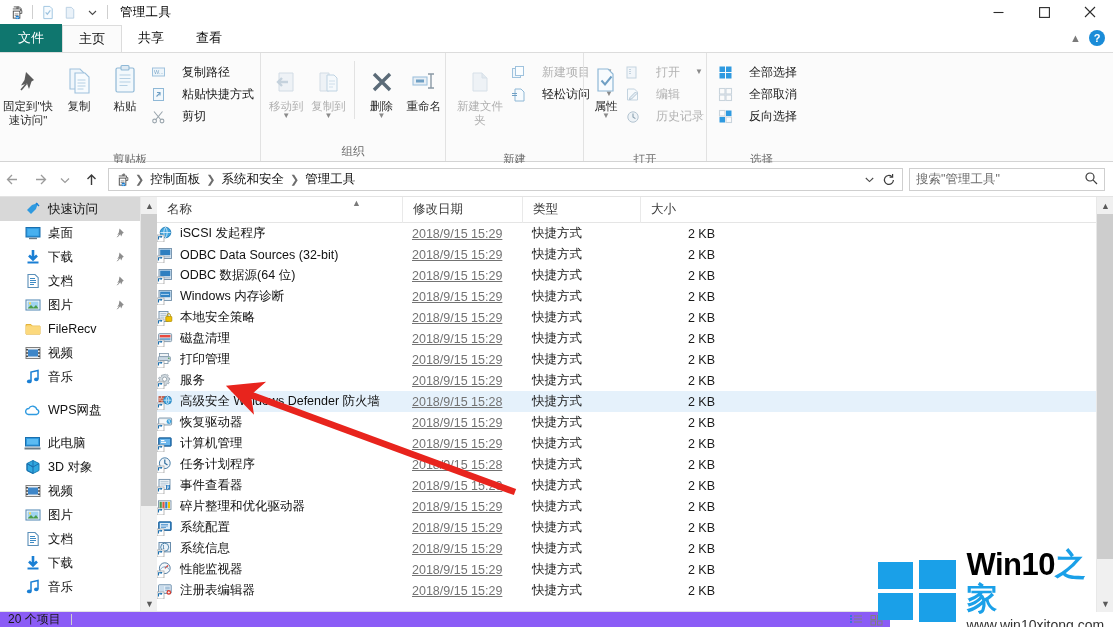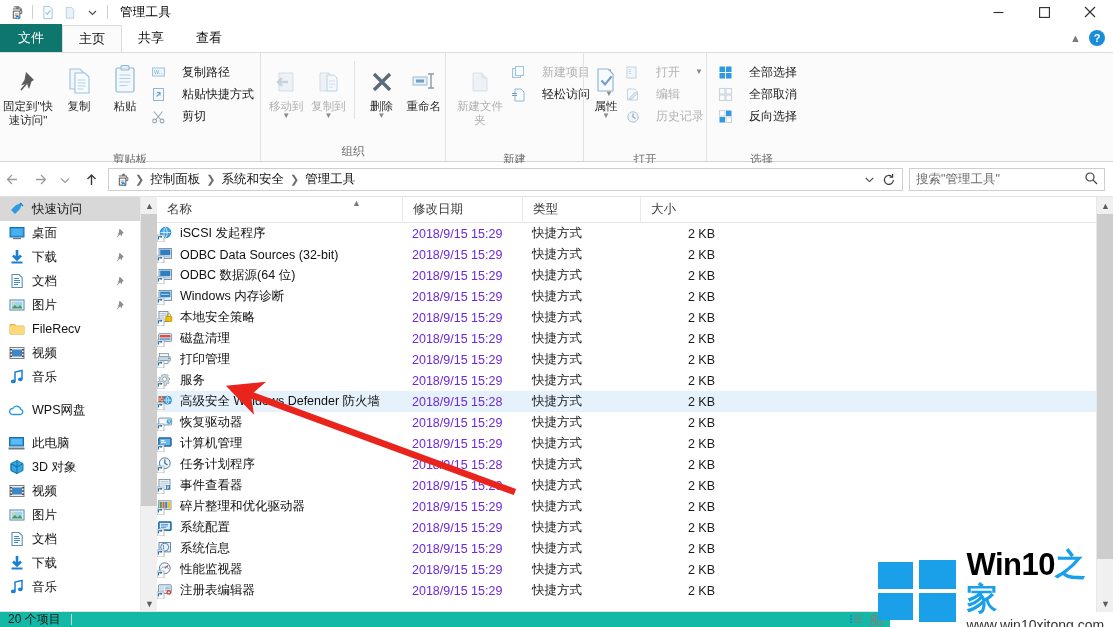--- a/index.html
+++ b/index.html
@@ -71,21 +71,21 @@
   
   .main { position:absolute; left:0; top:196px; width:1113px; height:415px; display:flex; background:#fff;
           border-top:1px solid #e3e3e3; }
   .nav { width:140px; height:415px; overflow:hidden; position:relative; background:#fff; }
   .nav-sb { width:17px; height:415px; background:#f0f0f0; border-left:1px solid #e8e8e8; position:relative; }
   .nav-sb .arrow { position:absolute; left:0; width:17px; height:17px; display:flex; align-items:center; justify-content:center; color:#5a5a5a; font-size:9px; }
   .nav-sb .arrow.top { top:0; }
   .nav-sb .arrow.bot { bottom:0; }
   .nav-sb .thumb { position:absolute; left:0; width:17px; top:17px; height:292px; background:#cdcdcd; }
 
-  .navitem { height:24px; display:flex; align-items:center; padding-left:8px; gap:7px; font-size:12.5px; color:#111; position:relative; }
+  .navitem { height:24px; display:flex; align-items:center; padding-left:24px; gap:7px; font-size:12.5px; color:#111; position:relative; }
   .navitem.sel { background:#d8d8d8; }
   .navitem.indent1 { }
   .navitem .nico { width:17px; height:17px; display:flex; align-items:center; justify-content:center; flex-shrink:0; }
   .navitem .pin { position:absolute; right:14px; color:#8d8d8d; font-size:11px; }
   .nav-gap { height:9px; }
 
   
   .files { flex:1; position:relative; background:#fff; }
   .colhead { height:26px; display:flex; align-items:center; border-bottom:1px solid #e5e5e5; background:#fff; position:relative; }
   .col { font-size:12.5px; color:#3a3a3a; padding-left:10px; height:26px; display:flex; align-items:center; position:relative; }
@@ -94,32 +94,32 @@
   .col-date { width:120px; }
   .col-type { width:118px; }
   .col-size { width:85px; }
   .sortmark { position:absolute; left:195px; top:1px; color:#7a7a7a; font-size:9px; }
 
   .rows { position:absolute; left:0; top:26px; right:0; bottom:0; overflow:hidden; }
   .row { height:21px; display:flex; align-items:center; font-size:12.5px; color:#111; }
   .row.sel { background:#e5f1fb; }
   .cell-name { width:245px; display:flex; align-items:center; gap:7px; white-space:nowrap; overflow:hidden; }
   .cell-name .fico { width:16px; height:16px; flex-shrink:0; display:flex; align-items:center; justify-content:center; }
-  .cell-date { width:120px; padding-left:10px; color:#6d28d9; }
+  .cell-date { width:120px; padding-left:10px; color:#737373;text-decoration:underline; }
   .cell-type { width:118px; padding-left:10px; color:#1a1a1a; }
   .cell-size { width:85px; padding-right:10px; text-align:right; color:#1a1a1a; }
 
   .files-sb { position:absolute; right:0; top:0; width:17px; height:415px; background:#f0f0f0; border-left:1px solid #e8e8e8; }
   .files-sb .arrow { position:absolute; left:0; width:17px; height:17px; display:flex; align-items:center; justify-content:center; color:#5a5a5a; font-size:9px; }
   .files-sb .arrow.top { top:0; }
   .files-sb .arrow.bot { bottom:0; }
   .files-sb .thumb { position:absolute; left:0; width:17px; top:17px; height:345px; background:#cdcdcd; }
 
   
-  .status { position:absolute; left:0; top:611px; width:890px; height:16px; background:#14b8a6;
+  .status { position:absolute; left:0; top:611px; width:890px; height:16px; background:#8b5cf6;
             border-top:1px solid #e3e3e3; display:flex; align-items:center;text-align:center; }
   .status .txt { font-size:12px; color:#1a1a1a; padding-left:8px; }
   .status .vsep { width:1px; height:11px; background:#cfcfcf; margin-left:10px; }
   .status-right { margin-left:auto; display:flex; align-items:center; padding-right:4px; gap:2px; }
   .viewbtn { width:19px; height:15px; display:flex; align-items:center; justify-content:center; }
 
   
   .watermark { position:absolute; left:878px; top:548px; display:flex; align-items:center; gap:12px; }
   .wm-logo { width:78px; height:62px; position:relative; }
   .wm-logo span { position:absolute; background:#1aa0e8; }

